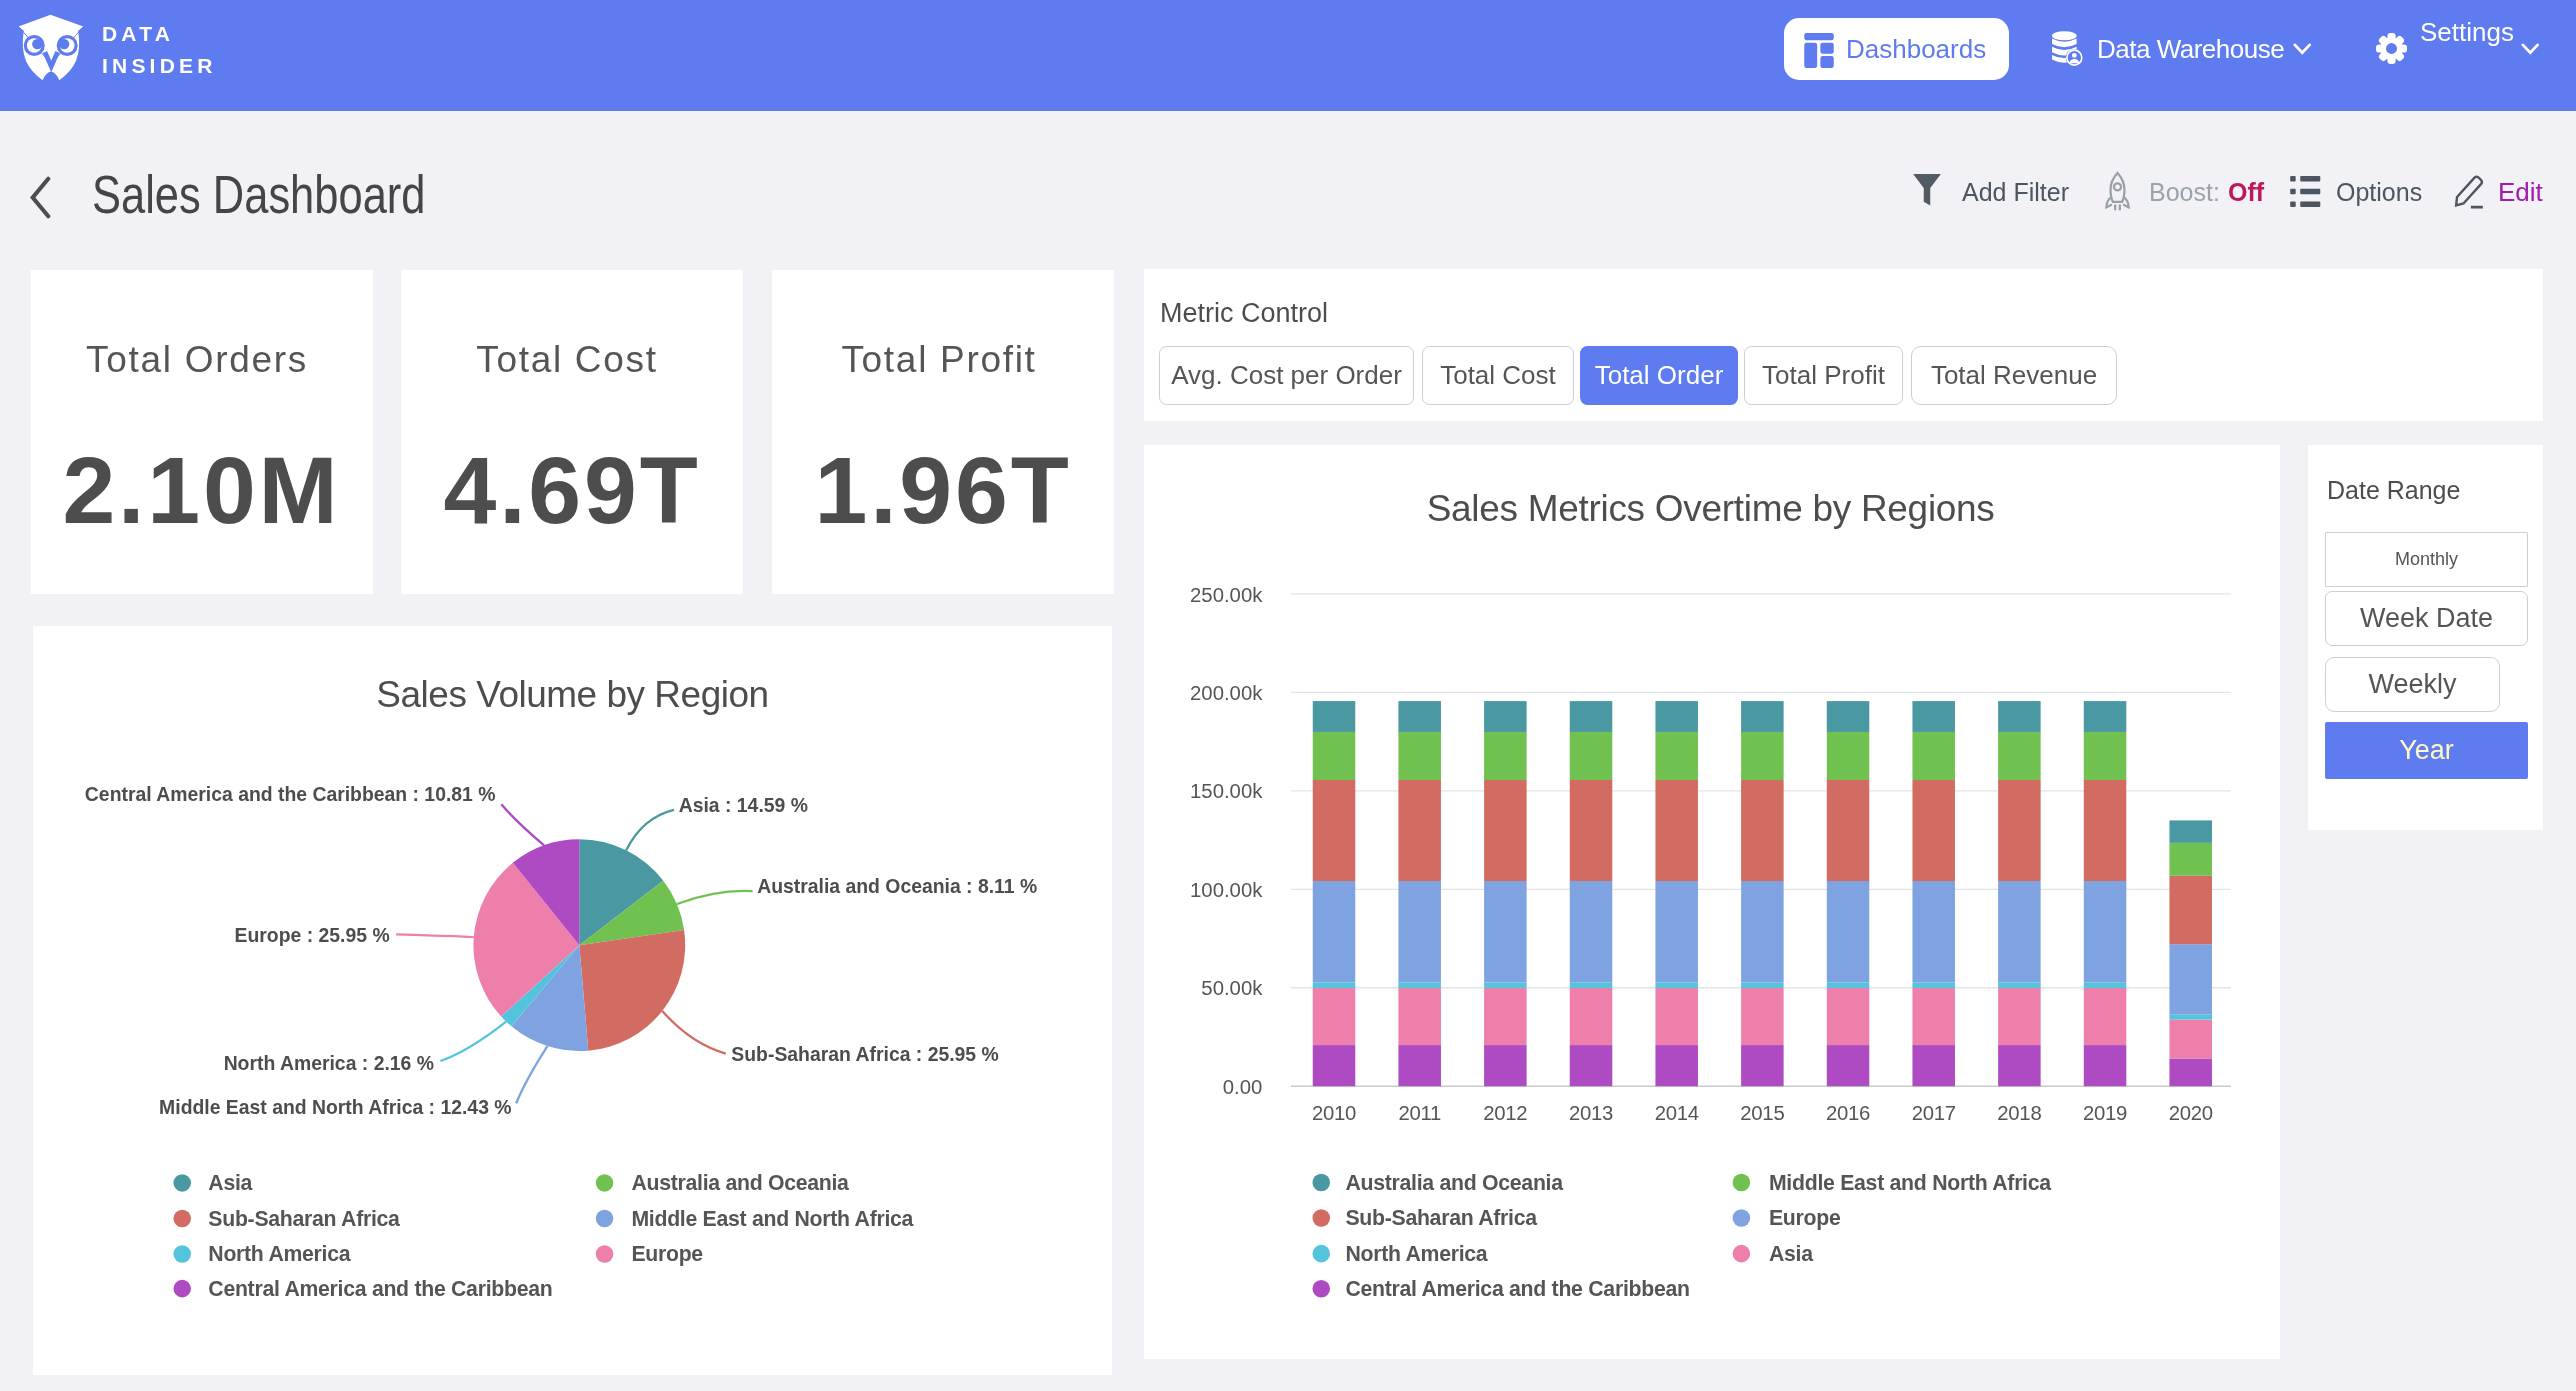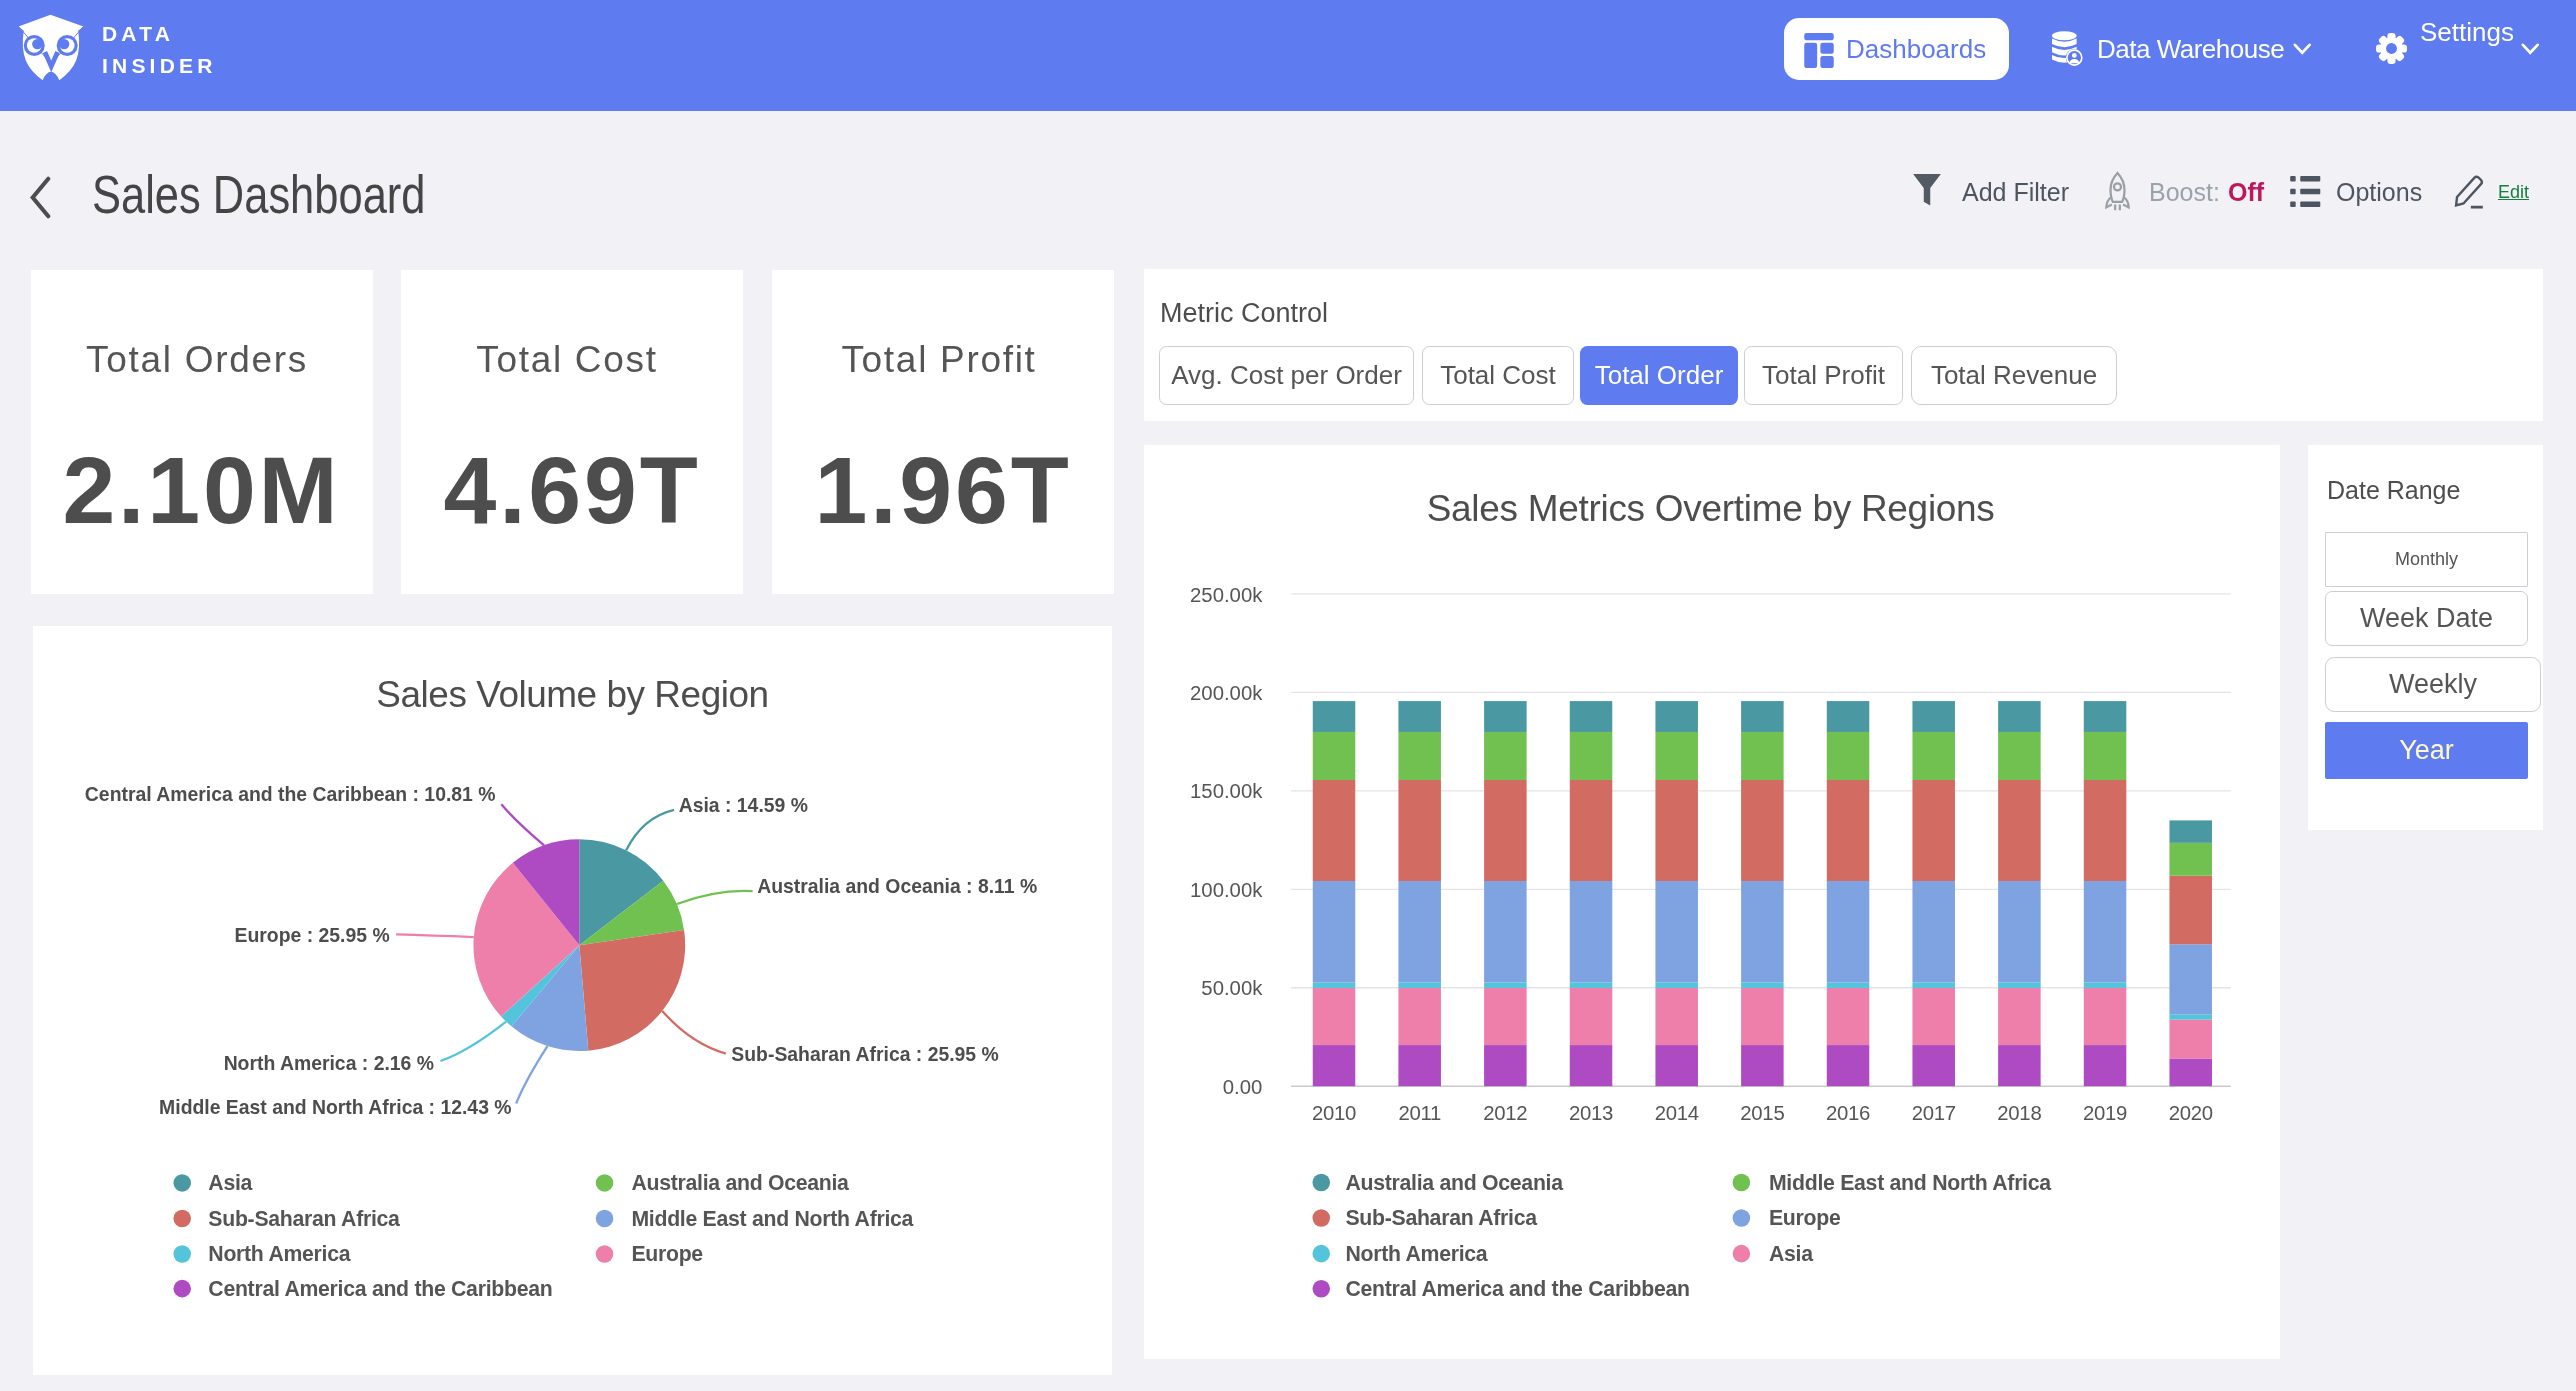--- a/index.html
+++ b/index.html
@@ -95,21 +95,21 @@
       <rect x="11" y="28" width="22" height="6" rx="1"></rect>
   </g>
 </svg>
 <div class="abs" style="left:2336px;top:179px;font-size:25px;line-height:26px;color:#4d5560;">Options</div>
 <svg class="abs" style="left:2454px;top:174px" width="30" height="35" viewBox="0 0 32 38">
   <g fill="none" stroke="#4d5560" stroke-width="2.6">
     <path d="M3 25 L22 4 Q24 2 26.5 4 L29 6.5 Q31 9 29 11 L10 32 L2 34 Z"></path>
     <path d="M18 36 L31 36" stroke-width="3"></path>
   </g>
 </svg>
-<div class="abs" style="left:2498px;top:179px;font-size:18px;line-height:26px;color:#15803d;text-decoration:underline;">Edit</div>
+<div class="abs" style="left:2498px;top:179px;font-size:26px;line-height:26px;color:#a21caf;">Edit</div>
 
 <div class="card" style="left:30.5px;top:270px;width:342px;height:324px;"></div>
 <div class="card" style="left:401px;top:270px;width:342px;height:324px;"></div>
 <div class="card" style="left:772px;top:270px;width:342px;height:324px;"></div>
 <div class="abs" style="left:26px;top:340px;width:342px;text-align:center;font-size:37px;line-height:39px;color:#555;letter-spacing:1.7px;">Total Orders</div>
 <div class="abs" style="left:396px;top:340px;width:342px;text-align:center;font-size:37px;line-height:39px;color:#555;letter-spacing:1.7px;">Total Cost</div>
 <div class="abs" style="left:768px;top:340px;width:342px;text-align:center;font-size:37px;line-height:39px;color:#555;letter-spacing:1.7px;">Total Profit</div>
 <div class="abs" style="left:30.5px;top:440px;width:342px;text-align:center;font-size:95px;line-height:100px;font-weight:bold;color:#4d4d4d;letter-spacing:2.8px;">2.10M</div>
 <div class="abs" style="left:401px;top:440px;width:342px;text-align:center;font-size:95px;line-height:100px;font-weight:bold;color:#4d4d4d;letter-spacing:2.8px;">4.69T</div>
 <div class="abs" style="left:772px;top:440px;width:342px;text-align:center;font-size:95px;line-height:100px;font-weight:bold;color:#4d4d4d;letter-spacing:2.8px;">1.96T</div>
@@ -299,15 +299,15 @@
     <text x="676.1" y="806">Middle East and North Africa</text>
     <text x="676.1" y="844.5">Europe</text>
     <text x="676.1" y="883">Asia</text>
   </g>
 </svg>
 
 <div class="card" style="left:2308px;top:445px;width:235px;height:385px;"></div>
 <div class="abs" style="left:2327px;top:477px;font-size:25px;line-height:26px;color:#4d4d4d;">Date Range</div>
 <div class="abs" style="left:2325px;top:532px;width:203px;height:55px;border:1.8px solid #ccced3;border-radius:1px;background:#fff;font-size:18px;color:#555;display:flex;align-items:center;justify-content:center;">Monthly</div>
 <div class="abs" style="left:2325px;top:591px;width:203px;height:55px;border:1.8px solid #ccced3;border-radius:7px;background:#fff;font-size:27px;color:#555;display:flex;align-items:center;justify-content:center;">Week Date</div>
-<div class="abs" style="left:2325px;top:657px;width:216px;height:55px;border:1.8px solid #ccced3;border-radius:9.2px;background:#fff;font-size:27px;color:#555;display:flex;align-items:center;justify-content:center;">Weekly</div>
+<div class="abs" style="left:2325px;top:657px;width:175px;height:55px;border:1.8px solid #ccced3;border-radius:9.2px;background:#fff;font-size:27px;color:#555;display:flex;align-items:center;justify-content:center;">Weekly</div>
 <div class="abs" style="left:2325px;top:722px;width:203px;height:57px;border-radius:2px;background:#5e7bf0;font-size:27px;color:#fef9c3;display:flex;align-items:center;justify-content:center;">Year</div>
 
 
 </body></html>

